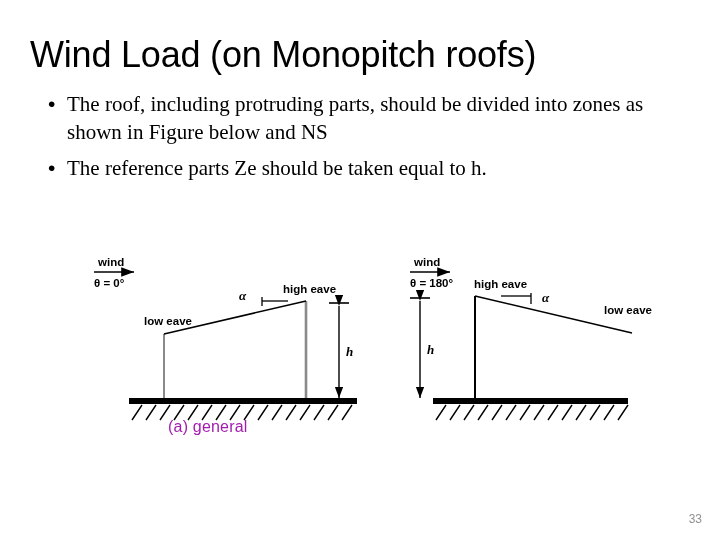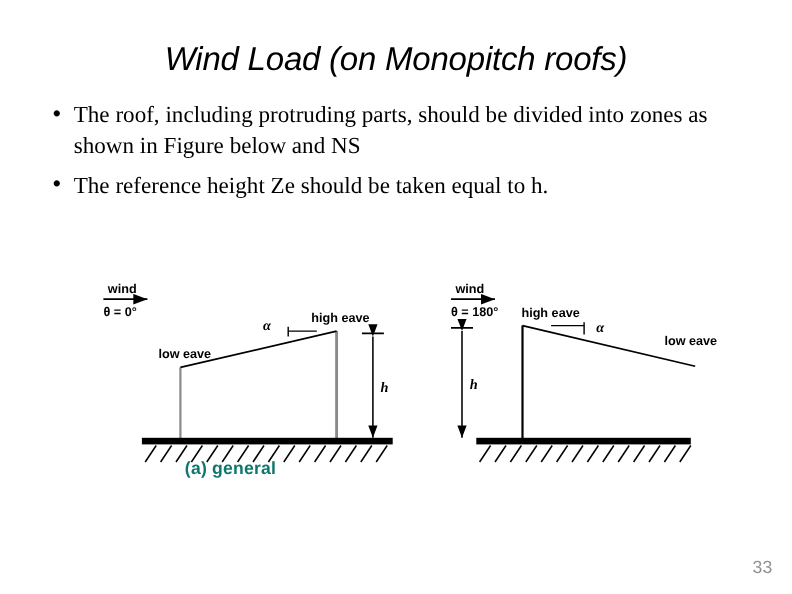--- a/index.html
+++ b/index.html
@@ -16,29 +16,28 @@
     font-family: "Liberation Sans", sans-serif;
     color: #000000;
   }
 
   
   #title {
     position: absolute;
     left: 30px;
     top: 36px;
     width: 660px;
-    text-align: center;
-    font-family: "Liberation Sans", sans-serif;
-    font-size: 30px;
+    text-align: left;
+    font-family: "Liberation Sans", sans-serif;
+    font-size: 36px;
     line-height: 38px;
     font-weight: 400;
     color: #000000;
     letter-spacing: -0.2px;
     white-space: nowrap;
-    font-style: italic;
   }
 
   
   #body {
     position: absolute;
     left: 30px;
     top: 90px;
     width: 660px;
   }
   .bullet-row {
@@ -72,31 +71,31 @@
   }
   #figure svg {
     display: block;
   }
   .fig-caption {
     position: absolute;
     left: 168px;
     top: 418px;
     font-family: "Liberation Sans", sans-serif;
     font-size: 16px;
-    font-weight: 700;
-    color: #0f766e;
+    font-weight: 400;
+    color: #a21caf;
     letter-spacing: 0.2px;
   }
 
   
   #page-number {
     position: absolute;
     right: 18px;
     bottom: 14px;
-    font-size: 16px;
+    font-size: 12px;
     color: #909090;
     font-family: "Liberation Sans", sans-serif;
   }
 
   
   .svglbl {
     font-family: "Liberation Sans", sans-serif;
     font-size: 11.5px;
     font-weight: 700;
     fill: #000000;
@@ -118,21 +117,21 @@
 
   <div id="body">
 
     <div class="bullet-row">
       <span class="bullet-dot">•</span>
       <span class="bullet-text">The roof, including protruding parts, should be divided into zones as shown in Figure below and NS</span>
     </div>
 
     <div class="bullet-row">
       <span class="bullet-dot">•</span>
-      <span class="bullet-text">The reference height Ze should be taken equal to h.</span>
+      <span class="bullet-text">The reference parts Ze should be taken equal to h.</span>
     </div>
 
   </div>
 
   <div id="figure">
     <svg width="600" height="215" viewBox="0 0 600 215">
 
       <defs>
         <marker id="arrEnd" markerWidth="9" markerHeight="9" refX="8" refY="3" orient="auto" markerUnits="strokeWidth">
           <path d="M0,0 L8,3 L0,6 z" fill="#000"></path>

